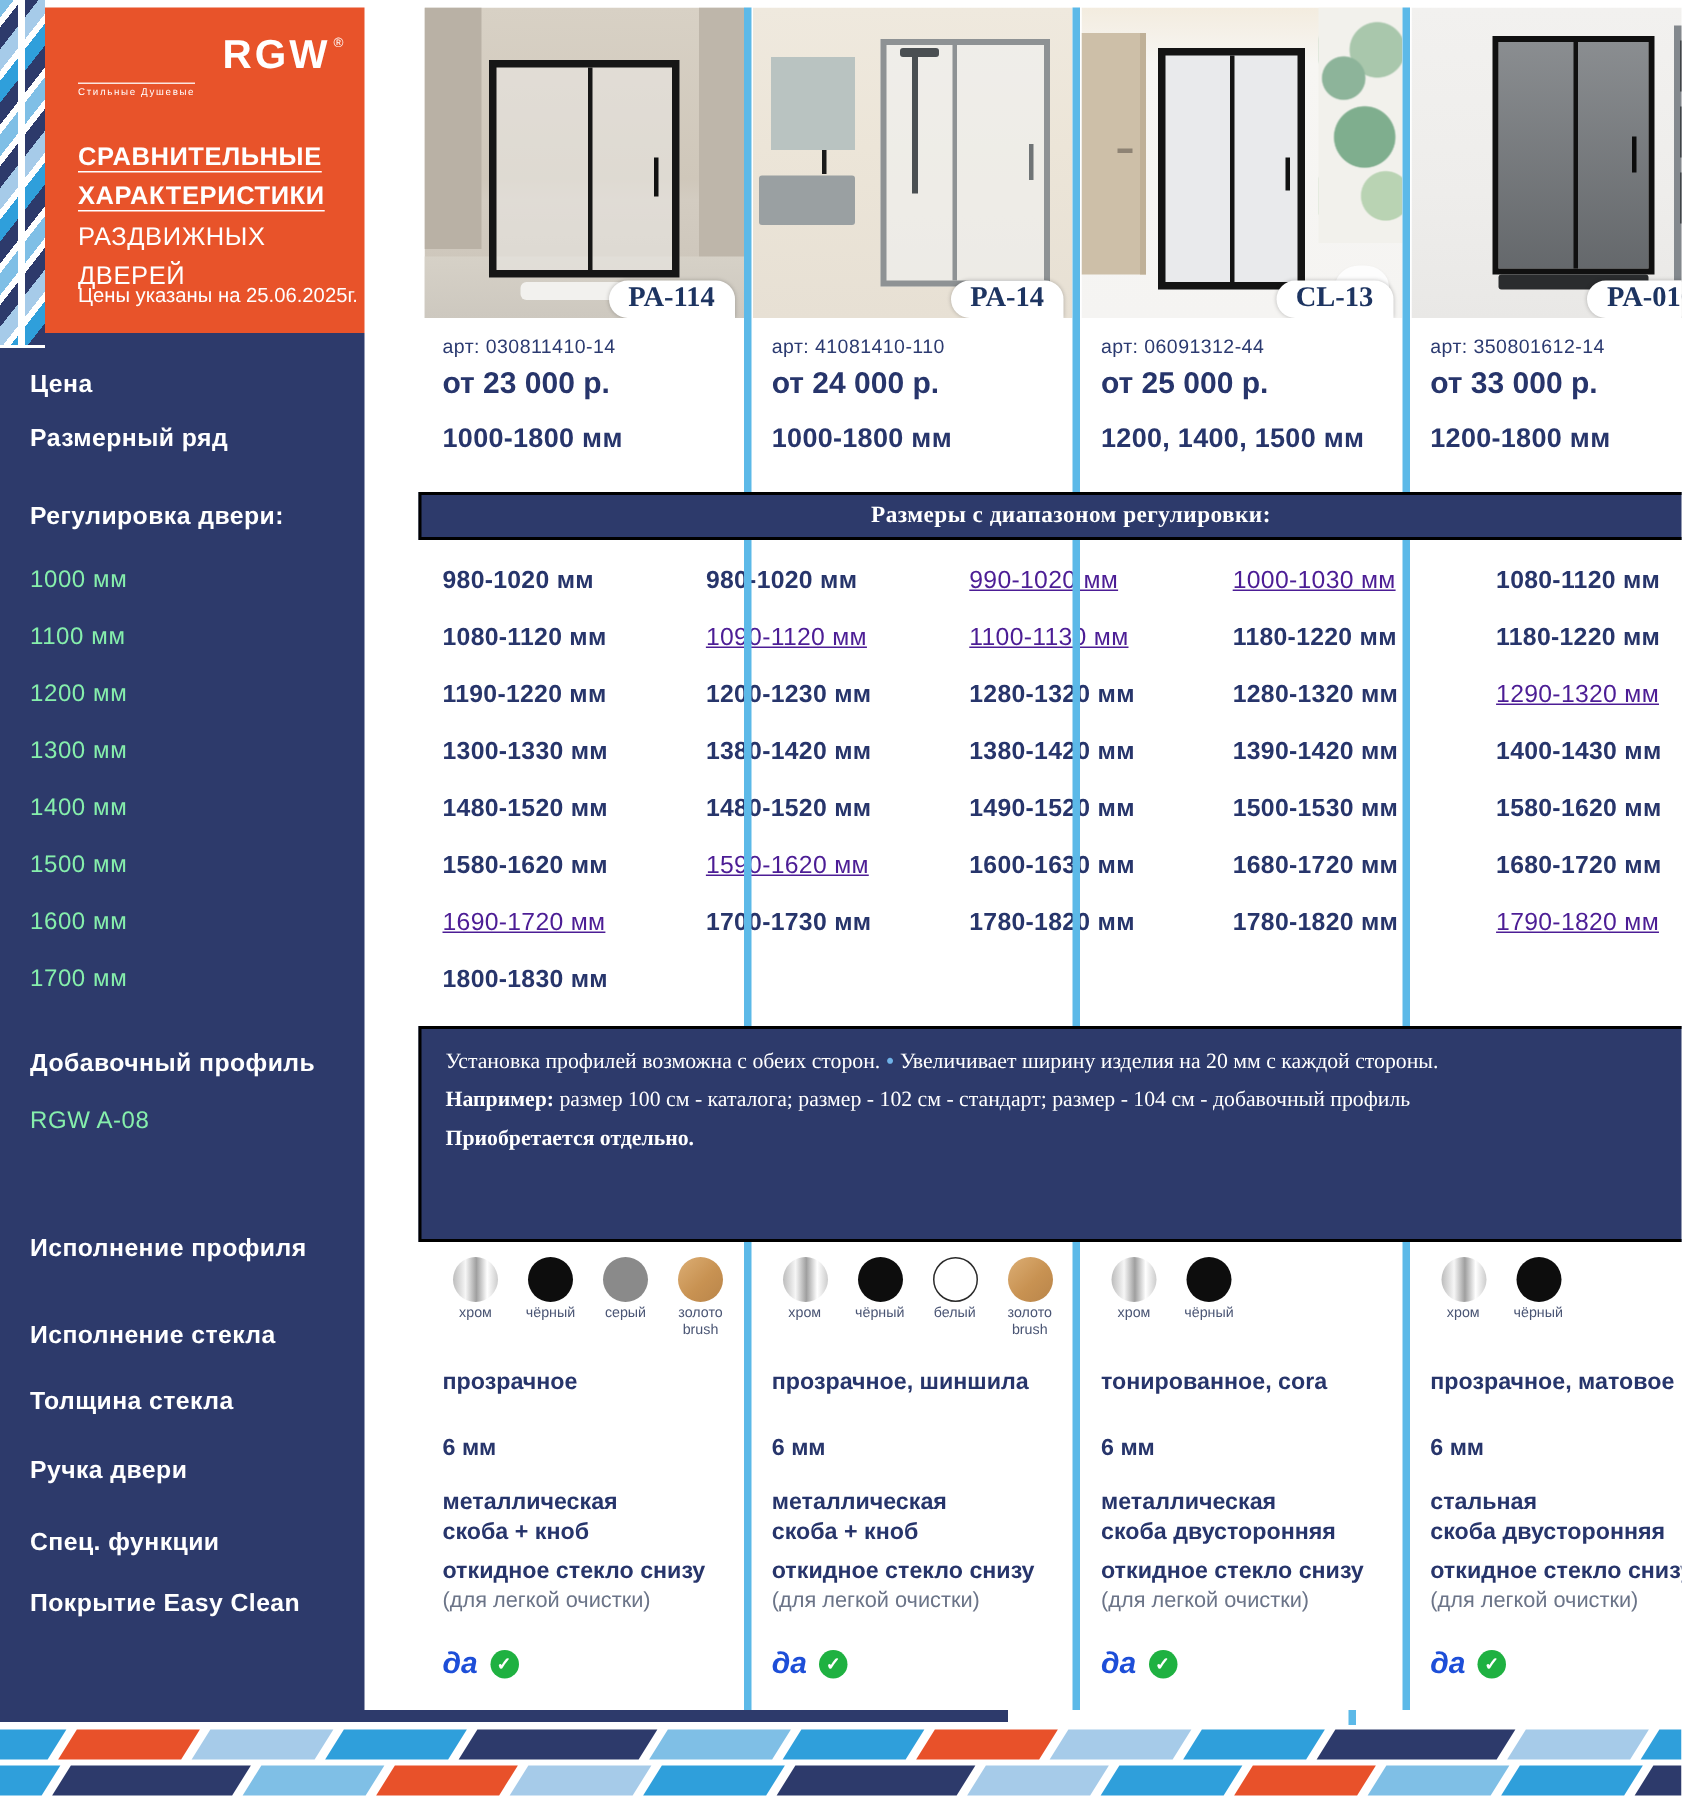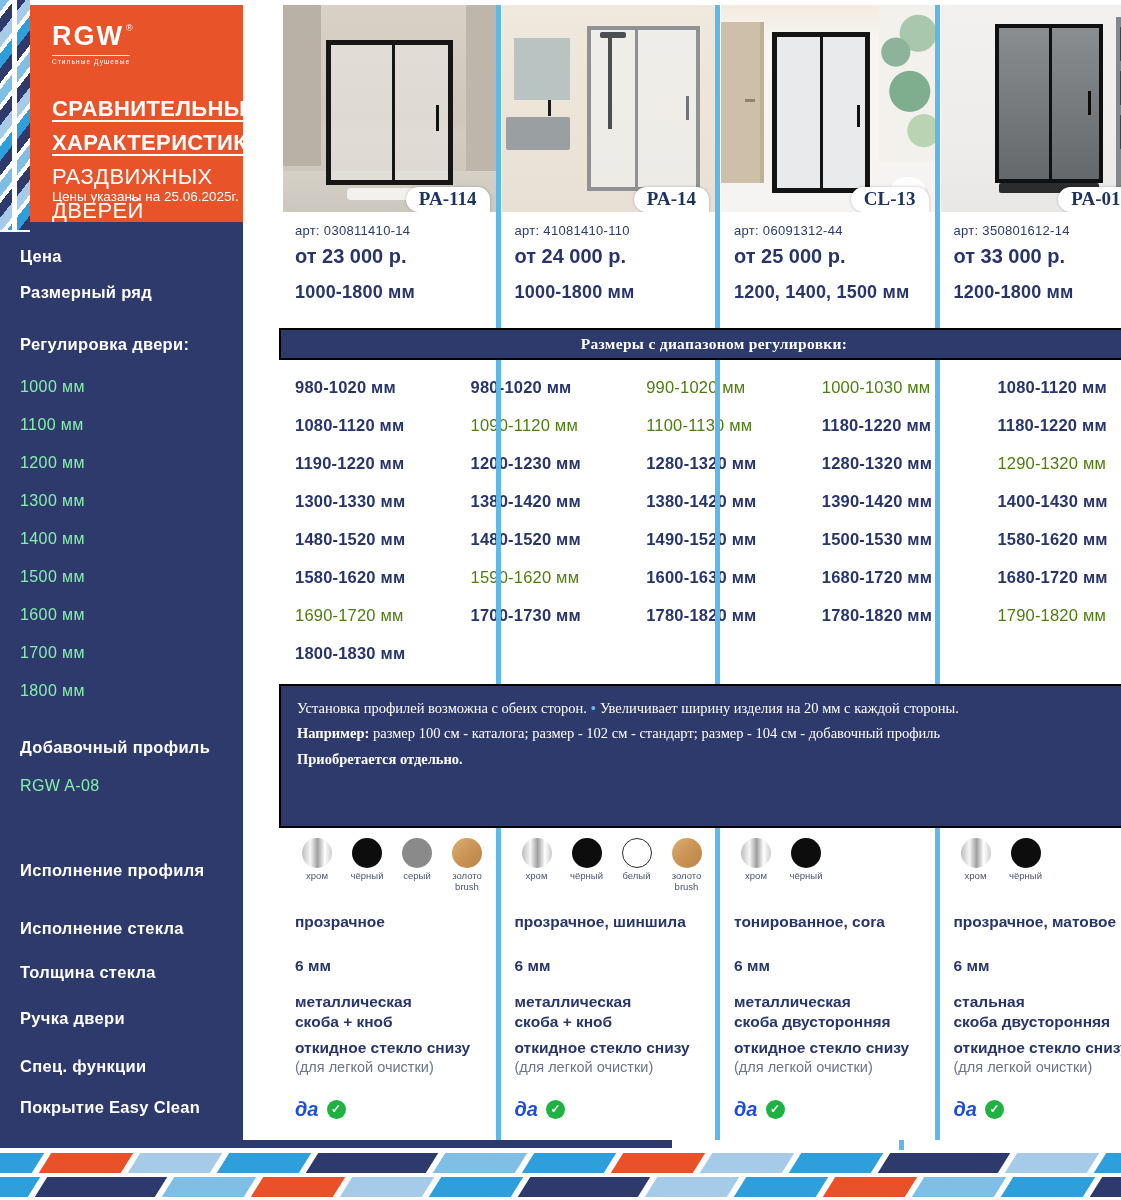--- a/index.html
+++ b/index.html
@@ -8,25 +8,25 @@
 
   
   .left-top { position:absolute; left:0; top:0; width:243px; height:232px; background:#fff; }
   .edge-stripes { position:absolute; left:0; top:0; width:30px; height:230px;
     background-image:
       linear-gradient(90deg, transparent 0 12px, #ffffff 12px 17px, transparent 17px),
       repeating-linear-gradient(-52deg, #2d3a6b 0 9px, #2f9fdb 9px 18px, #ffffff 18px 22px,
         #a6cbe9 22px 31px, #2d3a6b 31px 40px, #ffffff 40px 44px, #7fbfe6 44px 53px, #ffffff 53px 57px); }
   .orange-panel { position:absolute; left:30px; top:5px; right:0; bottom:10px; background:#e8532a; color:#fff; padding:18px 14px 10px 22px; }
   .orange-strip { position:absolute; left:30px; bottom:0; right:0; height:10px; background:#2d3a6b; }
-  .logo-row { display:flex; align-items:flex-start; }
+  .logo-row { display:flex; align-items:flex-start;justify-content:flex-end; }
   .logo-text { font-size:27px; font-weight:700; letter-spacing:2px; line-height:1; }
   .logo-reg { font-size:9px; margin-left:2px; }
   .logo-sub { font-size:6.5px; letter-spacing:1.1px; margin-top:3px; border-top:1px solid rgba(255,255,255,.85); padding-top:2px; display:inline-block; }
-  .cmp-title { margin-top:24px; font-size:22px; line-height:1.55; letter-spacing:.4px; }
+  .cmp-title { margin-top:24px; font-size:17px; line-height:1.55; letter-spacing:.4px; }
   .cmp-title .u { font-weight:700; text-decoration:underline; text-underline-offset:4px; }
   .date-note { position:absolute; left:22px; bottom:18px; font-size:13.5px; }
 
   
   .sidebar { position:absolute; left:0; top:232px; width:243px; height:908px; background:#2d3a6b; color:#fff; }
   .sb-row { display:flex; align-items:center; padding-left:20px; }
   .sb-bold { font-weight:700; font-size:16.5px; letter-spacing:.3px; }
   .sb-reg { font-weight:400; font-size:16px; color:#86efac; letter-spacing:.4px; }
   .sb-price { height:36px; margin-top:6px; }
   .sb-range { height:36px; }
@@ -101,21 +101,21 @@
   .band { position:relative; z-index:10; background:#2d3a6b; color:#fff; margin-right:8px; border:2px solid #000000;font-family:Liberation Serif, serif; }
   .band1 { height:32px; margin-top:18px; display:flex; align-items:center; justify-content:center; font-weight:700; font-size:15.5px; letter-spacing:.3px; }
   .band2 { height:144px; margin-top:12px; padding:10px 14px 0 16px; font-size:14.5px; line-height:1.75; }
   .band2 b { font-weight:700; }
   .band2 .blt { color:#6fb2e8; font-weight:700; margin:0 4px; }
 
   
   .sizes-grid { padding-top:8px; display:grid; grid-template-columns:repeat(5,1fr); grid-auto-rows:38px; }
   .size-cell { display:flex; align-items:center; padding-left:16px; font-size:16.5px; letter-spacing:.2px; }
   .size-cell[data-w="b"] { font-weight:700; color:#27356b; }
-  .size-cell[data-w="l"] { font-weight:400; color:#4d7c0f; }
+  .size-cell[data-w="l"] { font-weight:400; color:#4c1d95;text-decoration:underline; }
 
   
   .r-swatch { height:72px; padding:10px 0 0 16px; display:flex; align-items:flex-start; }
   .swatch { width:44px; text-align:center; margin-right:6px; }
   .swatch .c { width:30px; height:30px; border-radius:50%; margin:0 auto; }
   .swatch .lbl { margin-top:3px; font-size:9.5px; color:#4a5574; line-height:1.15; }
   .c-chrome { background:linear-gradient(90deg,#bdbdbd 0%,#f6f6f6 28%,#9f9f9f 52%,#ffffff 76%,#cccccc 100%); }
   .c-black  { background:#0d0d0d; }
   .c-gray   { background:#8a8a8a; }
   .c-white  { background:#ffffff; border:1.5px solid #2a2a2a; }
@@ -170,21 +170,20 @@
     <div class="sb-row sb-bold sb-adjust">Регулировка двери:</div>
     <div class="sb-sizes">
       <div class="sb-size sb-reg">1000 мм</div>
       <div class="sb-size sb-reg">1100 мм</div>
       <div class="sb-size sb-reg">1200 мм</div>
       <div class="sb-size sb-reg">1300 мм</div>
       <div class="sb-size sb-reg">1400 мм</div>
       <div class="sb-size sb-reg">1500 мм</div>
       <div class="sb-size sb-reg">1600 мм</div>
       <div class="sb-size sb-reg">1700 мм</div>
-      <div class="sb-size sb-reg">1800 мм</div>
     </div>
     <div class="sb-extra">
       <div class="sb-bold">Добавочный профиль</div>
       <div class="sb-reg v">RGW A-08</div>
     </div>
     <div class="sb-row sb-bold sb-r72">Исполнение профиля</div>
     <div class="sb-row sb-bold sb-r44">Исполнение стекла</div>
     <div class="sb-row sb-bold sb-r44">Толщина стекла</div>
     <div class="sb-row sb-bold sb-r48">Ручка двери</div>
     <div class="sb-row sb-bold sb-r48">Спец. функции</div>

